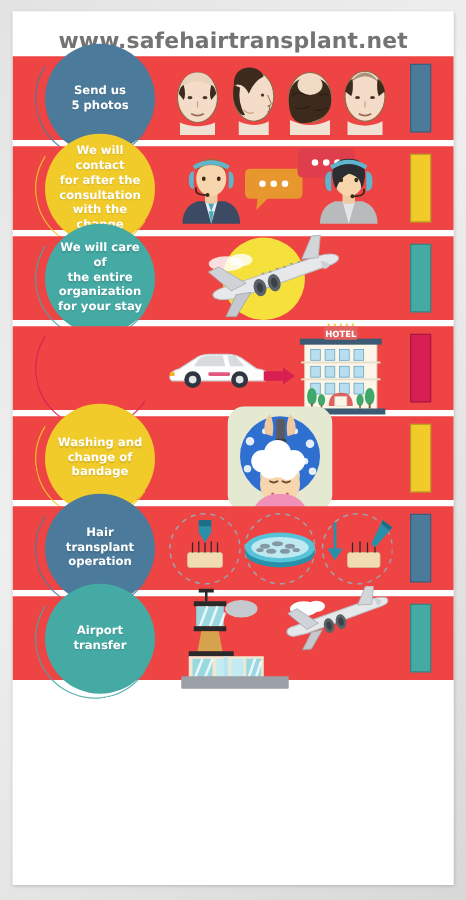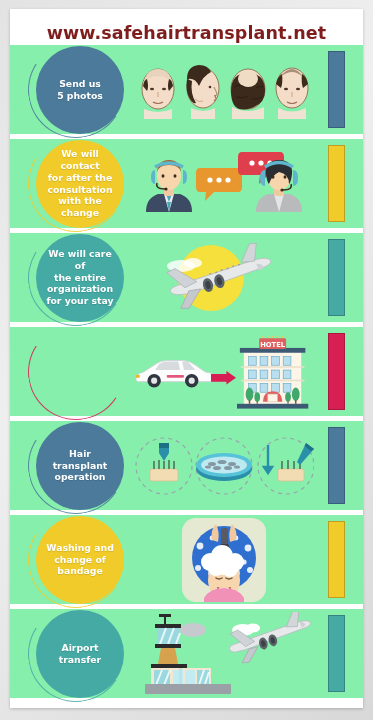--- a/index.html
+++ b/index.html
@@ -22,33 +22,33 @@
     box-shadow: 0 1px 3px rgba(0,0,0,.22);
     overflow: hidden;
   }
   #title {
     position: absolute;
     top: 14px; left: 0; right: 0;
     text-align: center;
     font-size: 17.5px;
     font-weight: 700;
     letter-spacing: .1px;
-    color: #7f1d1d;
+    color: #737373;
     font-family: "DejaVu Sans", sans-serif;
     white-space: nowrap;
   }
   #rows {
     position: absolute;
     top: 36px; left: 0; right: 0; bottom: 16px;
   }
   .row {
     position: relative;
     width: 100%;
-    height: 89px;
-    background: #86efac;
+    height: 67px;
+    background: #ef4444;
     margin-bottom: 5px;
   }
   .row:last-child { margin-bottom: 0; }
 
   
   .badge-wrap {
     position: absolute;
     left: 18px; top: 50%;
     transform: translateY(-50%);
     width: 96px; height: 96px;
@@ -327,20 +327,66 @@
                   <rect x="49.4" y="67" width="1.2" height="3"></rect>
               </g>
               <rect x="-3" y="70" width="74" height="5" fill="#3c5a73"></rect>
             </g>
           </svg>
         </div>
         <div class="bar" style="color:#d81f54"></div>
       </div>
 
       <div class="row">
+        <div class="badge-wrap" style="color:#f1cb2a">
+          <div class="ring"></div>
+          <div class="circle">
+            <span>Washing and
+change of
+bandage</span>
+          </div>
+        </div>
+        <div class="art">
+          <svg width="84" height="84" viewBox="0 0 84 84">
+            <rect x="0" y="0" width="84" height="84" rx="14" fill="#e6e9d2"></rect>
+            <circle cx="42" cy="40" r="32" fill="#2f6fd0"></circle>
+            <g fill="#ffffff" opacity=".88">
+              <circle cx="18" cy="28" r="3.4"></circle>
+                <circle cx="24" cy="42" r="2.6"></circle>
+              <circle cx="16" cy="50" r="3"></circle>
+                <circle cx="66" cy="30" r="3.4"></circle>
+              <circle cx="62" cy="44" r="2.6"></circle>
+                <circle cx="68" cy="52" r="3"></circle>
+              <circle cx="30" cy="20" r="2.4"></circle>
+                <circle cx="54" cy="20" r="2.4"></circle>
+            </g>
+            <path d="M34 6q4 8 2 18l-6-2q-2-10 4-16z" fill="#f0c9a0"></path>
+            <path d="M50 6q-4 8-2 18l6-2q2-10-4-16z" fill="#f0c9a0"></path>
+            <rect x="39" y="10" width="7" height="18" rx="3" fill="#5a5a60"></rect>
+            <rect x="38" y="26" width="9" height="6" rx="2" fill="#3e3e44"></rect>
+            <ellipse cx="42" cy="62" rx="16" ry="18" fill="#f7d6ae"></ellipse>
+            <path d="M26 58q0-18 16-18t16 18q-4-10-16-10t-16 10z" fill="#f2e7d8"></path>
+            <g fill="#ffffff">
+              <circle cx="28" cy="44" r="9"></circle>
+                <circle cx="40" cy="38" r="11"></circle>
+              <circle cx="53" cy="44" r="9"></circle>
+                <circle cx="34" cy="50" r="8"></circle>
+              <circle cx="48" cy="51" r="8"></circle>
+                <circle cx="41" cy="48" r="9"></circle>
+            </g>
+            <path d="M34 60q3 2 6 0M44 60q3 2 6 0" stroke="#6b4c32" stroke-width="1.5" fill="none" stroke-linecap="round"></path>
+            <path d="M36 70q6 5 12 0" stroke="#b9544a" stroke-width="2" fill="none" stroke-linecap="round"></path>
+            <path d="M36 70q6 5 12 0z" fill="#ffffff"></path>
+            <path d="M22 80q6-10 20-10t20 10v4H22z" fill="#f191b8"></path>
+          </svg>
+        </div>
+        <div class="bar" style="color:#f1cb2a"></div>
+      </div>
+
+      <div class="row">
         <div class="badge-wrap" style="color:#4b7a9b">
           <div class="ring"></div>
           <div class="circle">
             <span>Hair transplant
 operation</span>
           </div>
         </div>
         <div class="art">
           <svg width="180" height="66" viewBox="0 0 180 66">
             <g>
@@ -373,66 +419,20 @@
               <g stroke="#2a2a2a" stroke-width="1">
                 <path d="M28 36v-8M34 36v-9M40 36v-8M46 36v-9"></path>
               </g>
               <path d="M14 12v22M10 34l4 6 4-6z" stroke="#2a8fa8" stroke-width="2.4" fill="#2a8fa8"></path>
               <path d="M52 10l8 6-14 16-3-3z" fill="#2a8fa8"></path>
               <path d="M52 10l8 6-3 2-6-5z" fill="#1d6f86"></path>
             </g>
           </svg>
         </div>
         <div class="bar" style="color:#4b7a9b"></div>
-      </div>
-
-      <div class="row">
-        <div class="badge-wrap" style="color:#f1cb2a">
-          <div class="ring"></div>
-          <div class="circle">
-            <span>Washing and
-change of
-bandage</span>
-          </div>
-        </div>
-        <div class="art">
-          <svg width="84" height="84" viewBox="0 0 84 84">
-            <rect x="0" y="0" width="84" height="84" rx="14" fill="#e6e9d2"></rect>
-            <circle cx="42" cy="40" r="32" fill="#2f6fd0"></circle>
-            <g fill="#ffffff" opacity=".88">
-              <circle cx="18" cy="28" r="3.4"></circle>
-                <circle cx="24" cy="42" r="2.6"></circle>
-              <circle cx="16" cy="50" r="3"></circle>
-                <circle cx="66" cy="30" r="3.4"></circle>
-              <circle cx="62" cy="44" r="2.6"></circle>
-                <circle cx="68" cy="52" r="3"></circle>
-              <circle cx="30" cy="20" r="2.4"></circle>
-                <circle cx="54" cy="20" r="2.4"></circle>
-            </g>
-            <path d="M34 6q4 8 2 18l-6-2q-2-10 4-16z" fill="#f0c9a0"></path>
-            <path d="M50 6q-4 8-2 18l6-2q2-10-4-16z" fill="#f0c9a0"></path>
-            <rect x="39" y="10" width="7" height="18" rx="3" fill="#5a5a60"></rect>
-            <rect x="38" y="26" width="9" height="6" rx="2" fill="#3e3e44"></rect>
-            <ellipse cx="42" cy="62" rx="16" ry="18" fill="#f7d6ae"></ellipse>
-            <path d="M26 58q0-18 16-18t16 18q-4-10-16-10t-16 10z" fill="#f2e7d8"></path>
-            <g fill="#ffffff">
-              <circle cx="28" cy="44" r="9"></circle>
-                <circle cx="40" cy="38" r="11"></circle>
-              <circle cx="53" cy="44" r="9"></circle>
-                <circle cx="34" cy="50" r="8"></circle>
-              <circle cx="48" cy="51" r="8"></circle>
-                <circle cx="41" cy="48" r="9"></circle>
-            </g>
-            <path d="M34 60q3 2 6 0M44 60q3 2 6 0" stroke="#6b4c32" stroke-width="1.5" fill="none" stroke-linecap="round"></path>
-            <path d="M36 70q6 5 12 0" stroke="#b9544a" stroke-width="2" fill="none" stroke-linecap="round"></path>
-            <path d="M36 70q6 5 12 0z" fill="#ffffff"></path>
-            <path d="M22 80q6-10 20-10t20 10v4H22z" fill="#f191b8"></path>
-          </svg>
-        </div>
-        <div class="bar" style="color:#f1cb2a"></div>
       </div>
 
       <div class="row">
         <div class="badge-wrap" style="color:#45a9a4">
           <div class="ring"></div>
           <div class="circle">
             <span>Airport
 transfer</span>
           </div>
         </div>

